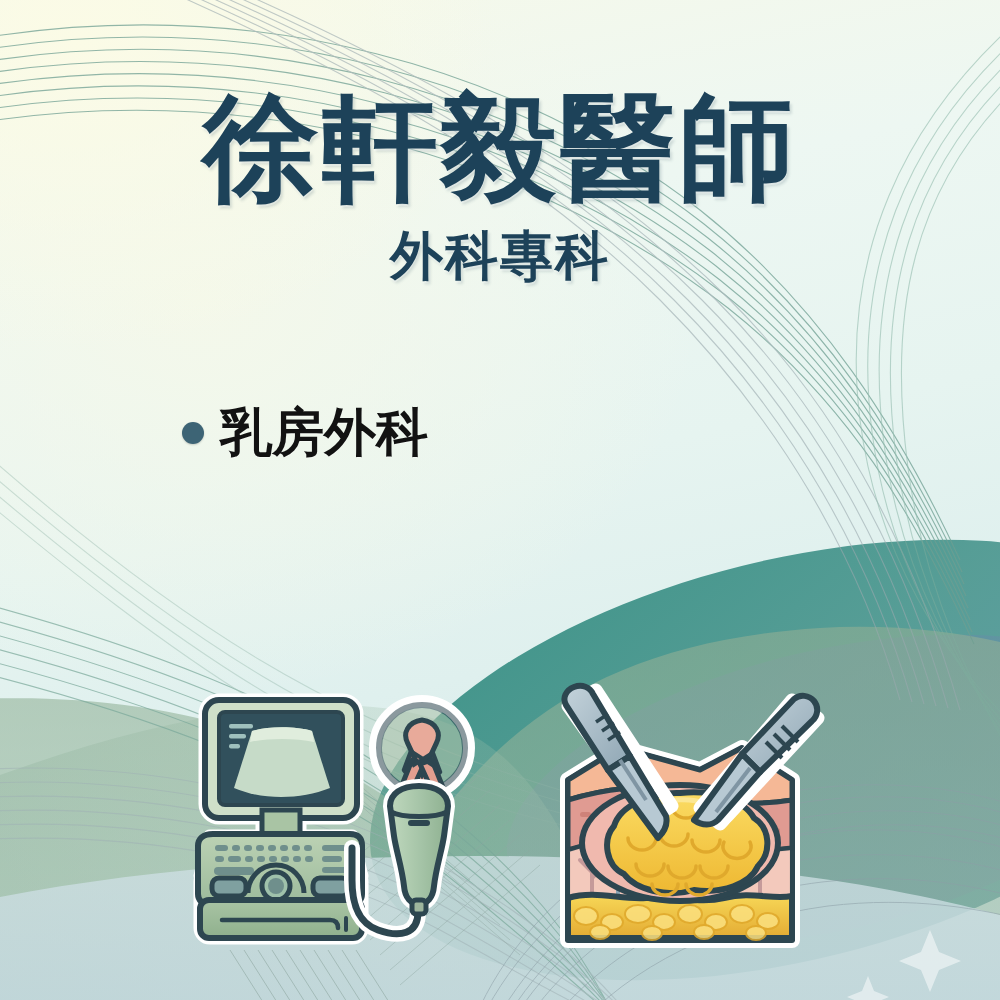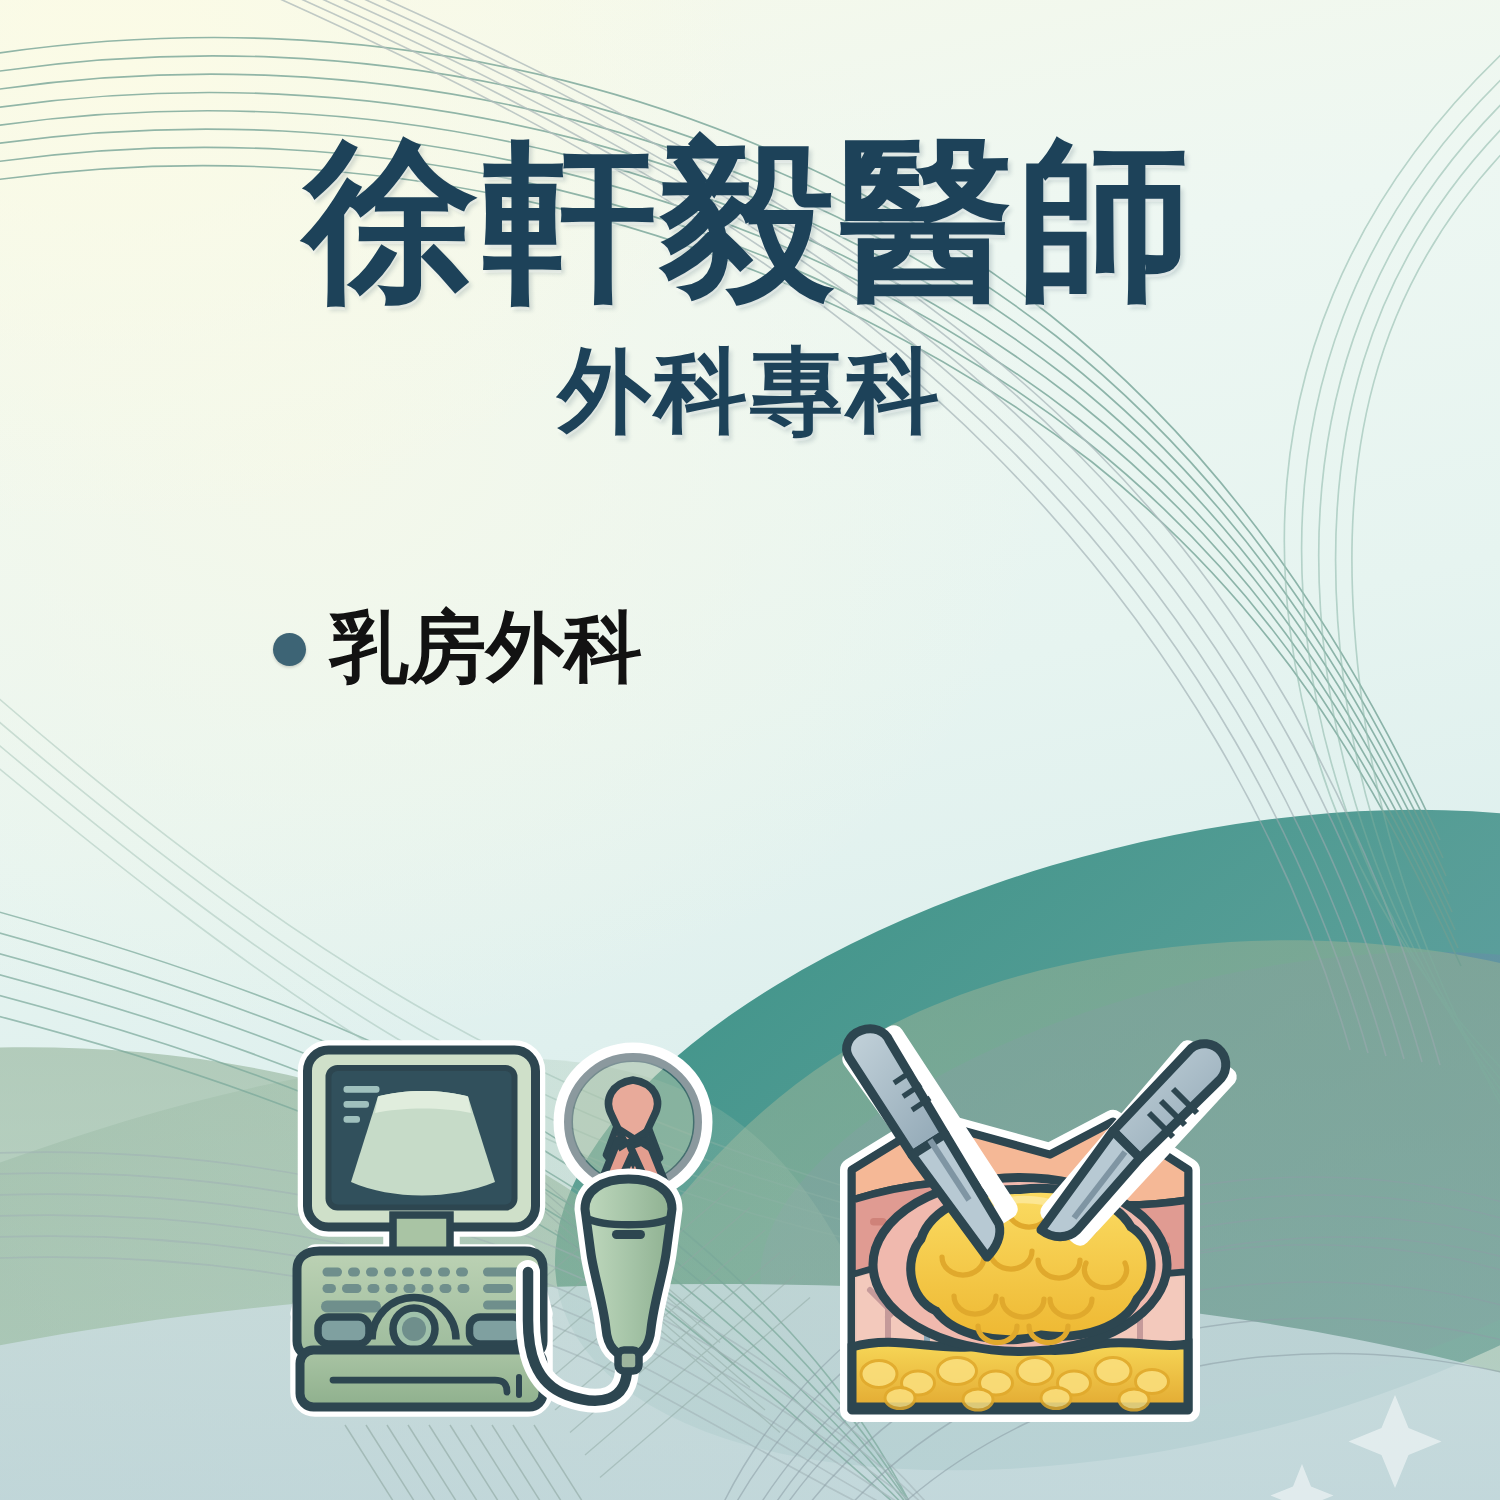--- a/index.html
+++ b/index.html
@@ -22,21 +22,21 @@
   .text-block{position:absolute;left:0;top:0;width:1000px;height:1000px;}
   .title{
     position:absolute;left:0;top:88px;width:1000px;text-align:center;
     font-size:116px;line-height:1.04;font-weight:700;letter-spacing:3px;
     color:#1d4259;
     text-shadow:0 2px 0 rgba(255,255,255,.35), 2px 3px 3px rgba(40,70,90,.18);
     font-family:"DejaVu Sans","Liberation Sans",sans-serif;
   }
   .subtitle{
     position:absolute;left:0;top:228px;width:1000px;text-align:center;
-    font-size:62px;line-height:1.05;font-weight:700;letter-spacing:2px;
+    font-size:53px;line-height:1.05;font-weight:700;letter-spacing:2px;
     color:#1d4259;
     text-shadow:0 2px 0 rgba(255,255,255,.3), 2px 3px 3px rgba(40,70,90,.16);
     font-family:"DejaVu Sans","Liberation Sans",sans-serif;
   }
   .bullets{position:absolute;left:182px;top:402px;width:780px;text-align:right;}
   .bullet-row{display:flex;align-items:flex-start;margin-bottom:4px;}
   .dot{
     flex:0 0 auto;width:22px;height:22px;border-radius:50%;
     background:#3d6475;margin-top:20px;margin-right:16px;
     box-shadow:0 1px 2px rgba(0,0,0,.18);

